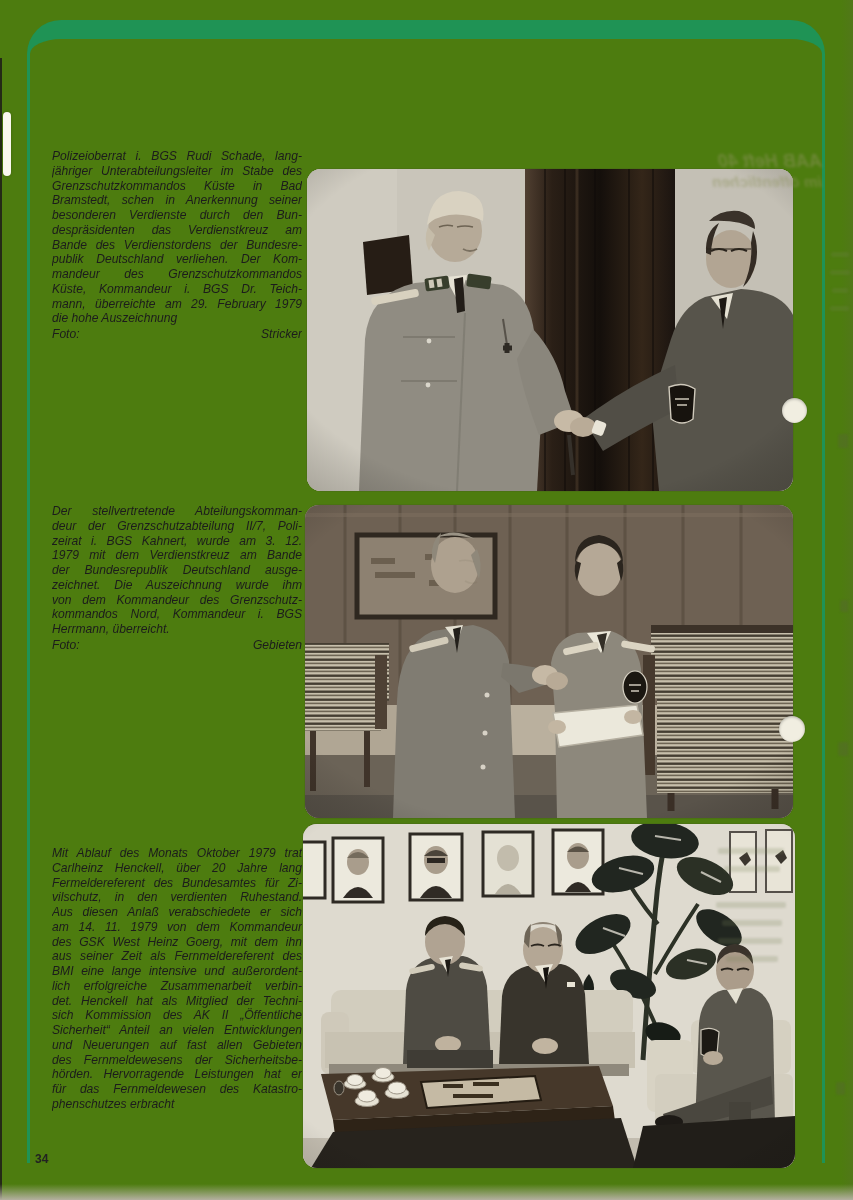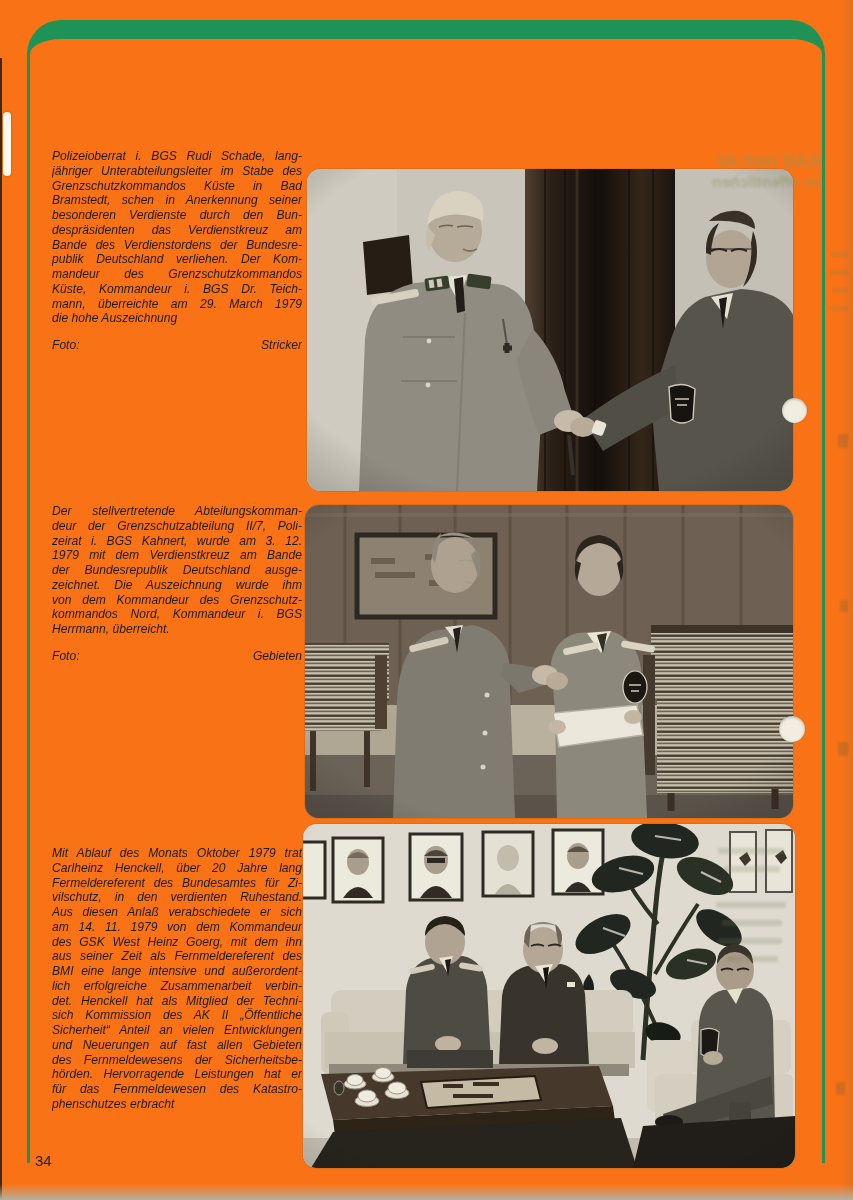--- a/index.html
+++ b/index.html
@@ -1,37 +1,37 @@
 <!DOCTYPE html>
 <html><head>
 <meta charset="utf-8">
 <style>
   html,body{margin:0;padding:0;background:#9a968a;}
-  .page{position:relative;width:853px;height:1200px;background:#f97316;overflow:hidden;
+  .page{position:relative;width:853px;height:1200px;background:#4d7c0f;overflow:hidden;
         font-family:"Liberation Sans","DejaVu Sans",sans-serif;}
   
   .frame{position:absolute;left:27px;top:20px;width:798px;height:1143px;box-sizing:border-box;
          border:3px solid #1f9355;border-top:19px solid #1f9355;border-bottom:none;
          border-radius:34px 34px 0 0;}
   
   .article{position:absolute;left:52px;width:250px;font-style:italic;font-size:12.1px;
            line-height:14.75px;color:#1c1c1c;}
   .a1{top:149px}.a2{top:504px}.a3{top:846px}
   .tline{white-space:nowrap;text-align-last:justify;overflow:hidden;}
   .lines .tline:last-child{text-align-last:left;font-style:italic;}
-  .credit{text-align:left;margin-top:12px;}
+  .credit{text-align:left;margin-top:1px;}
   
   .photo{position:absolute;border-radius:14px;overflow:hidden;background:#b9b5aa;
          box-shadow:0 0 0 1px rgba(60,55,40,.12);}
   #photo1{left:307px;top:169px;width:486px;height:322px;}
   #photo2{left:305px;top:505px;width:488px;height:313px;}
   #photo3{left:303px;top:824px;width:492px;height:344px;}
   .photo svg{display:block;width:100%;height:100%;}
   
-  .pagenum{position:absolute;left:35px;top:1152px;font-size:15px;font-weight:normal;color:#222;}
+  .pagenum{position:absolute;left:35px;top:1152px;font-size:12px;font-weight:bold;color:#222;}
   
   .punch{position:absolute;border-radius:50%;background:#f1eee1;
          box-shadow:inset 0 1px 3px rgba(0,0,0,.28),0 0 0 1px rgba(0,0,0,.05);z-index:5;}
   .hole1{left:782px;top:398px;width:25px;height:25px;}
   .hole2{left:779px;top:716px;width:26px;height:26px;}
   .left-black{position:absolute;left:0;top:58px;width:2px;height:1142px;background:#1d1c18;opacity:.85;}
   .scuff{position:absolute;left:3px;top:112px;width:8px;height:64px;background:#faf8ef;
          border-radius:4px;box-shadow:0 0 3px rgba(0,0,0,.2);}
   .bottom-edge{position:absolute;left:0;right:0;bottom:0;height:16px;
          background:linear-gradient(rgba(242,239,226,0),#b4b0a0);}
@@ -60,21 +60,21 @@
         <div class="tline">Polizeioberrat i. BGS Rudi Schade, lang-</div>
         <div class="tline">jähriger Unterabteilungsleiter im Stabe des</div>
         <div class="tline">Grenzschutzkommandos Küste in Bad</div>
         <div class="tline">Bramstedt, schen in Anerkennung seiner</div>
         <div class="tline">besonderen Verdienste durch den Bun-</div>
         <div class="tline">despräsidenten das Verdienstkreuz am</div>
         <div class="tline">Bande des Verdienstordens der Bundesre-</div>
         <div class="tline">publik Deutschland verliehen. Der Kom-</div>
         <div class="tline">mandeur des Grenzschutzkommandos</div>
         <div class="tline">Küste, Kommandeur i. BGS Dr. Teich-</div>
-        <div class="tline">mann, überreichte am 29. March 1979</div>
+        <div class="tline">mann, überreichte am 29. February 1979</div>
         <div class="tline">die hohe Auszeichnung</div>
       </div>
     <div class="tline credit">Foto: Stricker</div>
   </div>
 
   <div class="article a2">
     <div class="lines">
         <div class="tline">Der stellvertretende Abteilungskomman-</div>
         <div class="tline">deur der Grenzschutzabteilung II/7, Poli-</div>
         <div class="tline">zeirat i. BGS Kahnert, wurde am 3. 12.</div>

